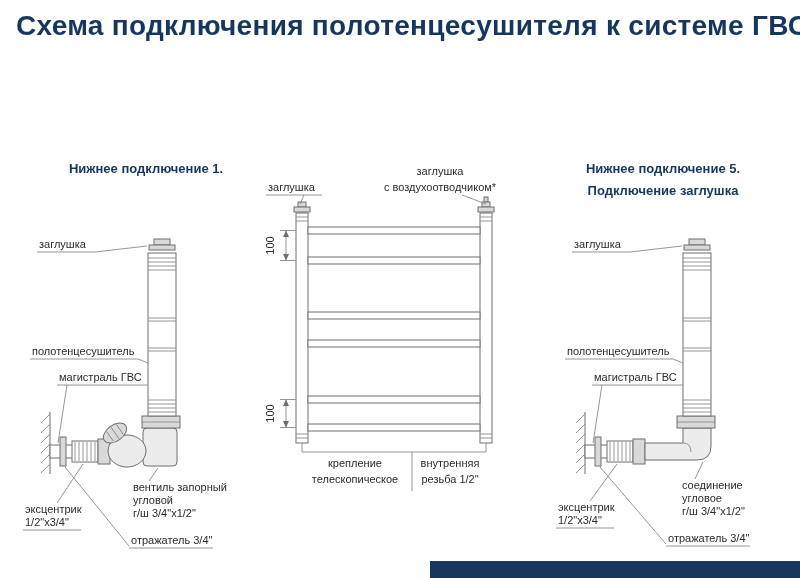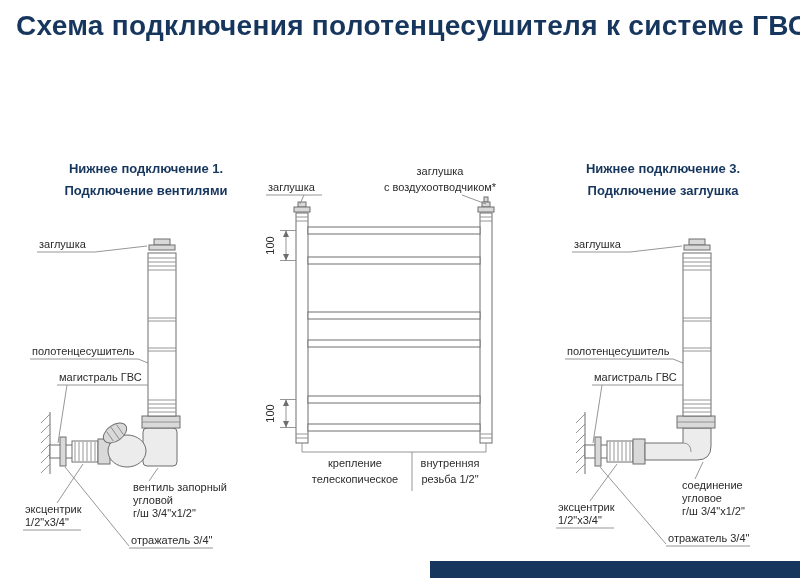--- a/index.html
+++ b/index.html
@@ -31,25 +31,24 @@
   .arrow{fill:#6e6e6e;stroke:none;}
   .footer-bar{position:absolute;left:430px;top:561px;width:370px;height:17px;background:#17365d;}
 </style>
 </head>
 <body>
 
 <h1 class="title">Схема подключения полотенцесушителя к системе ГВС</h1>
 
 <div class="heading heading-left">
   <div>Нижнее подключение 1.</div>
-  <div>Подключение вентилями</div>
 </div>
 
 <div class="heading heading-right">
-  <div>Нижнее подключение 3.</div>
+  <div>Нижнее подключение 5.</div>
   <div>Подключение заглушка</div>
 </div>
 
 <svg class="svg-left" width="240" height="335" viewBox="0 0 240 335">
 
   <g>
     <line class="ln" x1="35" y1="190" x2="35" y2="252"></line>
     <line class="thin" x1="35" y1="192" x2="26" y2="201"></line>
     <line class="thin" x1="35" y1="202" x2="26" y2="211"></line>
     <line class="thin" x1="35" y1="212" x2="26" y2="221"></line>

